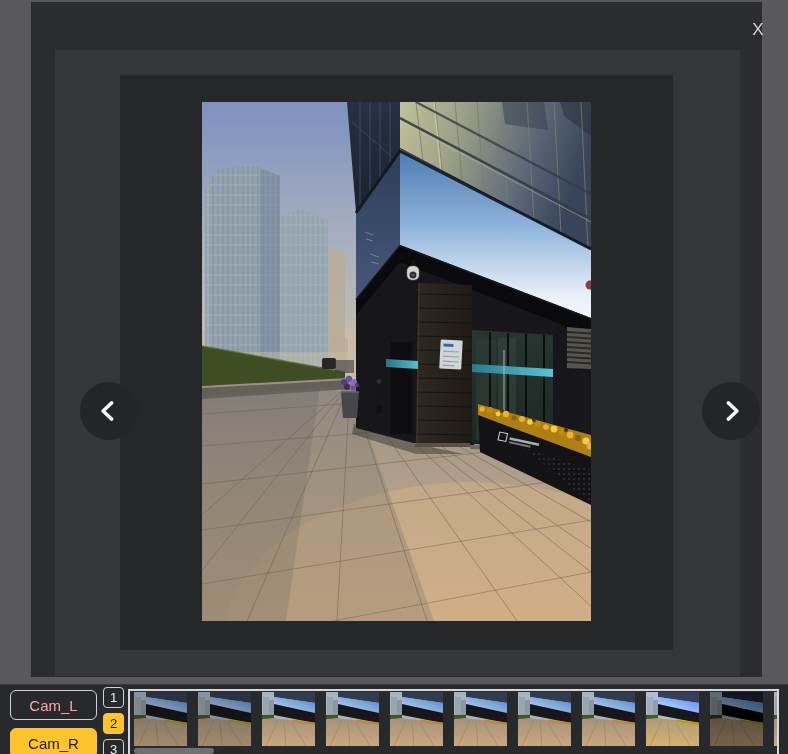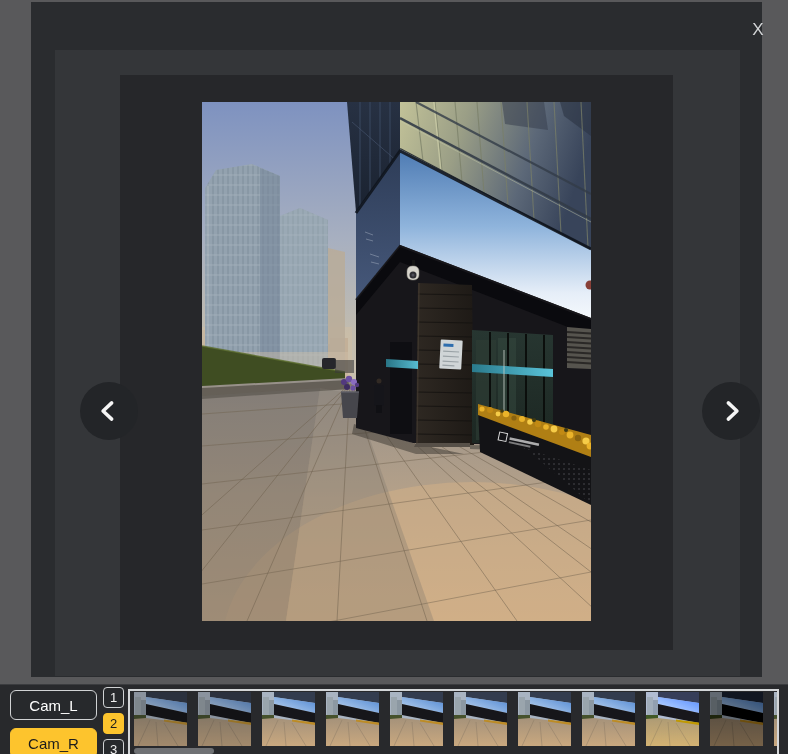--- a/index.html
+++ b/index.html
@@ -25,21 +25,21 @@
     display:flex;align-items:center;justify-content:center;
   }
   .nav-prev{left:25px;top:332px;}
   .nav-next{left:647px;top:332px;}
   .nav-btn svg{width:26px;height:30px;display:block;}
   
   .film{position:absolute;left:0;top:684px;width:788px;height:70px;background:#28292c;border-top:1px solid #3b3c3f;box-sizing:border-box;}
   .cam-col{position:absolute;left:10px;top:5px;display:flex;flex-direction:column;gap:8px;}
   .cam-btn{
     width:87px;height:30px;border-radius:6px;box-sizing:border-box;
-    background:#27292c;border:1px solid #d0d2d4;color:#ffffff;
+    background:#27292c;border:1px solid #d0d2d4;color:#fca5a5;
     font-size:15px;font-family:"Liberation Sans",sans-serif;
     display:flex;align-items:center;justify-content:center;cursor:pointer;
   }
   .cam-btn.active{background:var(--accent);border-color:var(--accent);color:#1c1c1c;}
   .badge-col{position:absolute;left:103px;top:2px;display:flex;flex-direction:column;gap:5px;}
   .badge{
     width:21px;height:21px;border-radius:4px;box-sizing:border-box;
     background:#27292c;border:1px solid #d0d2d4;color:#f0f0f0;
     font-size:13px;font-family:"Liberation Sans",sans-serif;
     display:flex;align-items:center;justify-content:center;cursor:pointer;padding:0;

